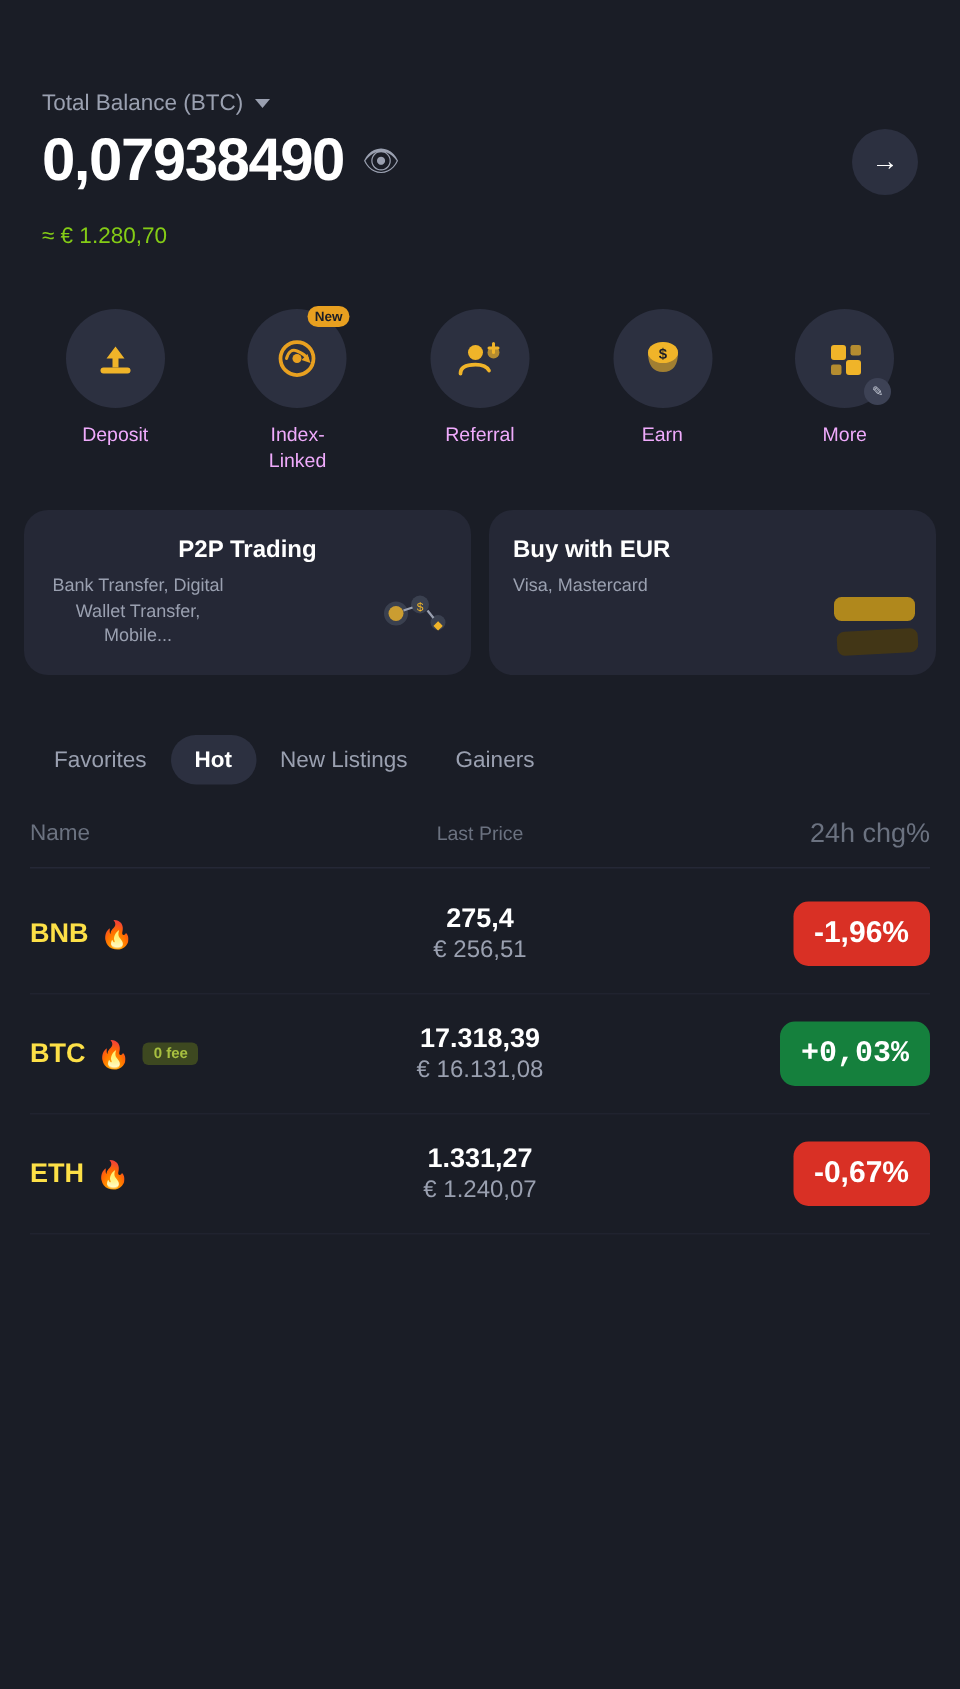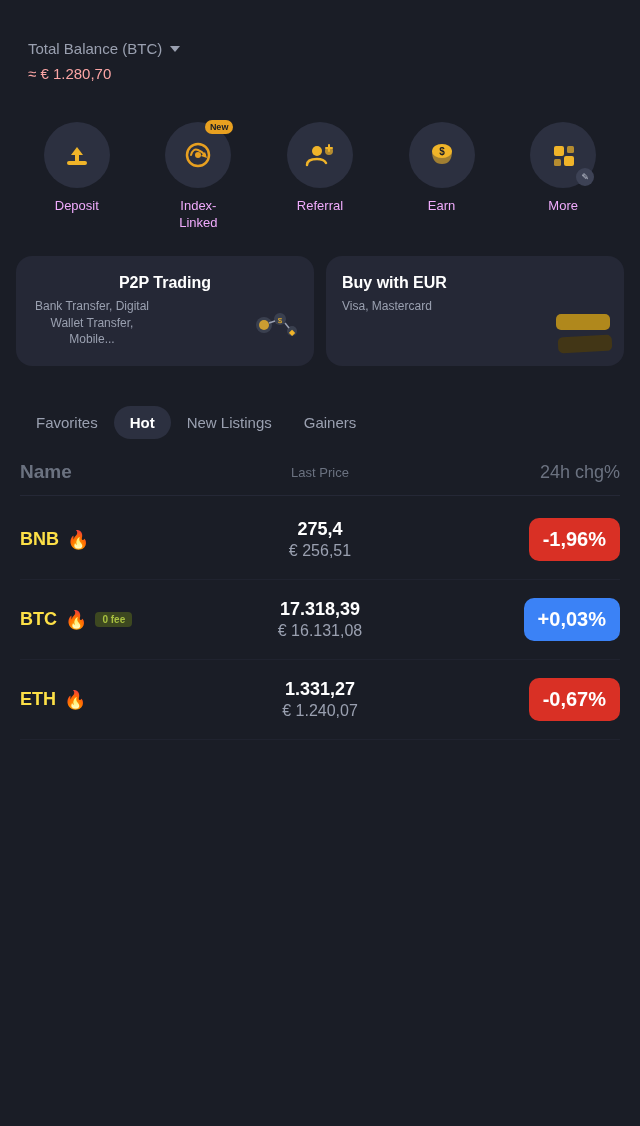--- a/index.html
+++ b/index.html
@@ -8,21 +8,21 @@
       background-color: #1a1d26;
       color: #ffffff;
       font-family: -apple-system, BlinkMacSystemFont, 'Segoe UI', sans-serif;
       width: 640px;
       min-height: 1126px;
       overflow-x: hidden;
     }
 
     
     .header {
-      padding: 40px 28px 24px;
+      padding: 60px 28px 24px;
     }
     .balance-label {
       display: flex;
       align-items: center;
       gap: 8px;
       color: #9aa0b0;
       font-size: 15px;
       margin-bottom: 8px;
     }
     .balance-label .chevron-down {
@@ -59,23 +59,23 @@
       background: #2c3040;
       border: none;
       color: #ffffff;
       font-size: 18px;
       display: flex;
       align-items: center;
       justify-content: center;
       cursor: pointer;
     }
     .balance-eur {
-      color: #fca5a5;
+      color: #84cc16;
       font-size: 15px;
-      margin-top: 6px;
+      margin-top: 19px;
     }
 
     
     .quick-actions {
       display: flex;
       justify-content: space-around;
       padding: 16px 16px 24px;
     }
     .action-item {
       display: flex;
@@ -213,21 +213,21 @@
 
     
     .table-header {
       display: flex;
       justify-content: space-between;
       align-items: center;
       padding: 6px 0 12px;
       border-bottom: 1px solid #252836;
       margin: 0 0 4px;
     }
-    .th-name { color: #6b7280; font-size: 19px; flex: 1; font-weight: bold; }
+    .th-name { color: #6b7280; font-size: 15px; flex: 1; }
     .th-price { color: #6b7280; font-size: 13px; flex: 1; text-align: center; }
     .th-change { color: #6b7280; font-size: 18px; flex: 1; text-align: right; }
 
     
     .market-row {
       display: flex;
       align-items: center;
       padding: 18px 0;
       border-bottom: 1px solid #20232f;
     }
@@ -272,21 +272,21 @@
     .change-badge {
       display: inline-block;
       padding: 10px 14px;
       border-radius: 10px;
       font-size: 20px;
       font-weight: 700;
       min-width: 90px;
       text-align: center;
     }
     .change-neg { background: #d93025; color: #ffffff; }
-    .change-pos { background: #3b82f6; color: #ffffff; }
+    .change-pos { background: #15803d; color: #ffffff; font-family: Liberation Mono, monospace; }
 
     
     .p2p-icon {
       position: absolute;
       right: 12px;
       bottom: 14px;
       font-size: 28px;
     }
     .buy-icon {
       position: absolute;
@@ -306,20 +306,27 @@
     .card-line-gold { background: #d4a017; }
     .card-line-dark { background: #4a3a10; }
   </style>
 </head>
 <body>
 
 <div class="header">
   <div class="balance-label">
     <span>Total Balance (BTC)</span>
     <span class="chevron-down"></span>
+  </div>
+  <div class="balance-row">
+    <div class="balance-amount">
+      <span class="value">0,07938490</span>
+      <span class="eye-icon">👁</span>
+    </div>
+    <button class="arrow-right-btn">→</button>
   </div>
   <div class="balance-eur">≈ € 1.280,70</div>
 </div>
 
 <div class="quick-actions">
 
   <div class="action-item">
     <div class="action-icon-wrap">
       <svg width="28" height="28" viewBox="0 0 28 28">
         <rect x="4" y="20" width="20" height="4" rx="2" fill="#f0b429"></rect>

